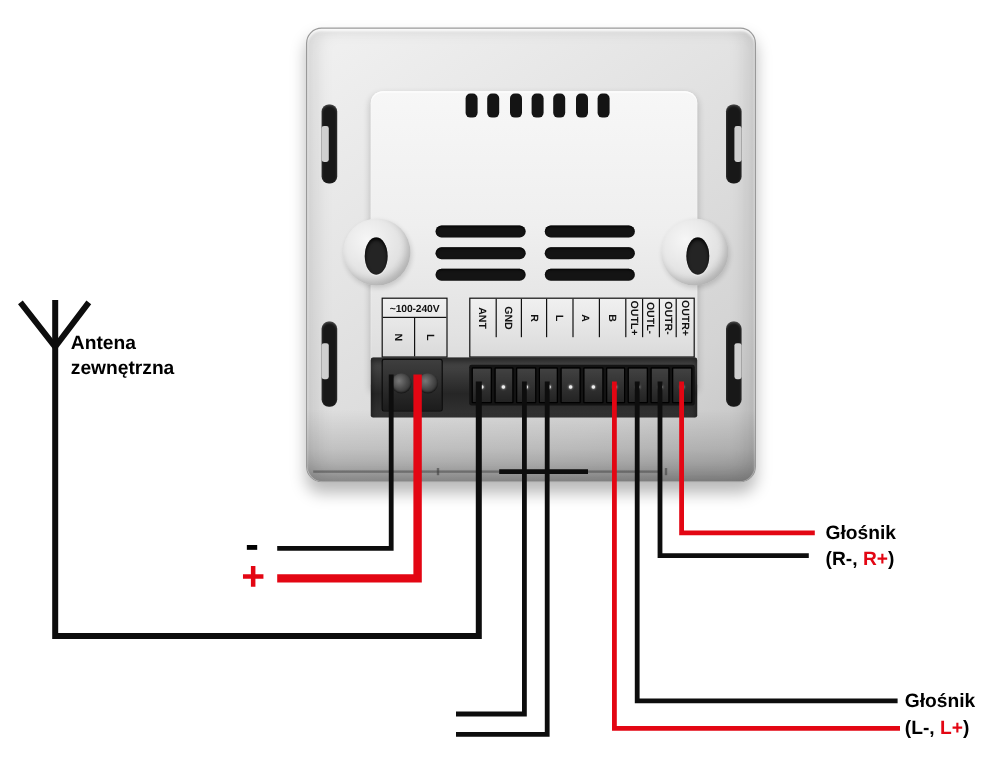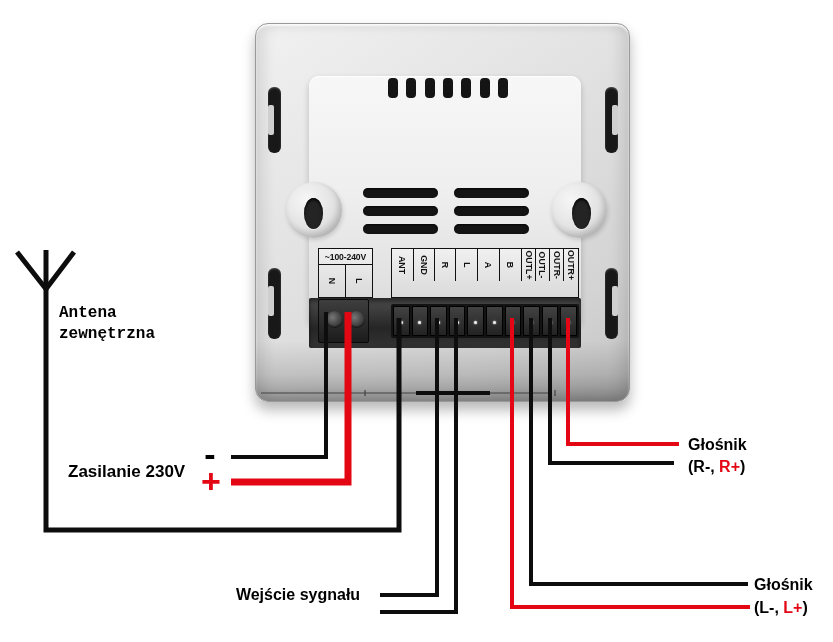--- a/index.html
+++ b/index.html
@@ -193,31 +193,29 @@
     <path class="w-r w7" d="M231 482 H348 V312"></path>
     <path class="w-k w4" d="M380 595 H437 V318"></path>
     <path class="w-k w4" d="M380 612 H456 V318"></path>
     <path class="w-k w4" d="M416 393 H490"></path>
     <path class="w-r w4" d="M512 318 V607 H750"></path>
     <path class="w-k w4" d="M531 318 V584 H748"></path>
     <path class="w-k w4" d="M550 318 V463 H674"></path>
     <path class="w-r w4" d="M568 318 V444 H679"></path>
   </svg>
 
-  <div class="lbl" style="left:59px;top:303px;font-family:Liberation Mono, monospace;">
+  <div class="lbl" style="left:59px;top:276px;">
     <div>Antena</div>
     <div>zewnętrzna</div>
   </div>
 
-  <div class="lbl" style="left:68px;top:461px;font-size:17px;">Zasilanie 230V</div>
   <div class="sign" style="left:197px;top:437px;width:26px;font-size:34px;line-height:34px;color:#000;">-</div>
   <div class="sign accent" style="left:196px;top:463px;width:30px;font-size:34px;line-height:36px;">+</div>
 
   <div class="lbl" style="left:222px;top:585px;width:152px;text-align:center;line-height:20px;">
-    <div>Wejście sygnału</div>
   </div>
 
   <div class="lbl" style="left:688px;top:434px;line-height:22px;">
     <div>Głośnik</div>
     <div><span>(R-, </span><span class="accent">R+</span><span>)</span></div>
   </div>
 
   <div class="lbl" style="left:754px;top:573px;line-height:23px;">
     <div>Głośnik</div>
     <div><span>(L-, </span><span class="accent">L+</span><span>)</span></div>

